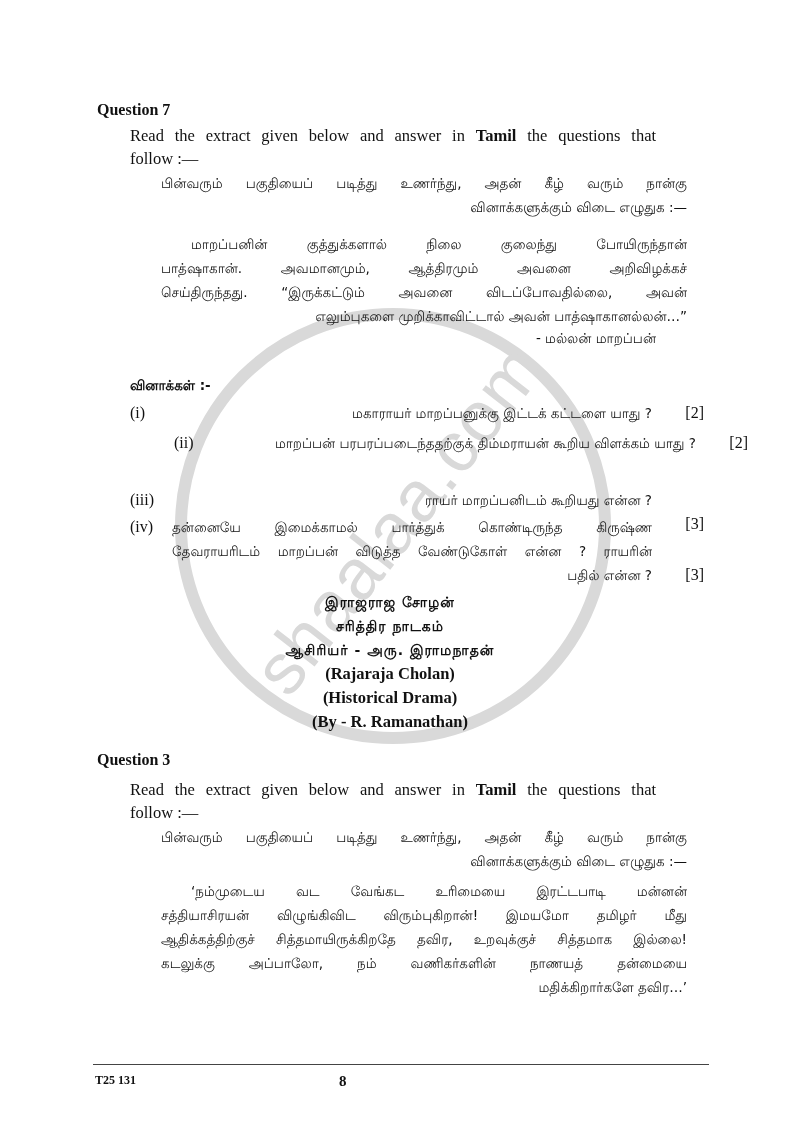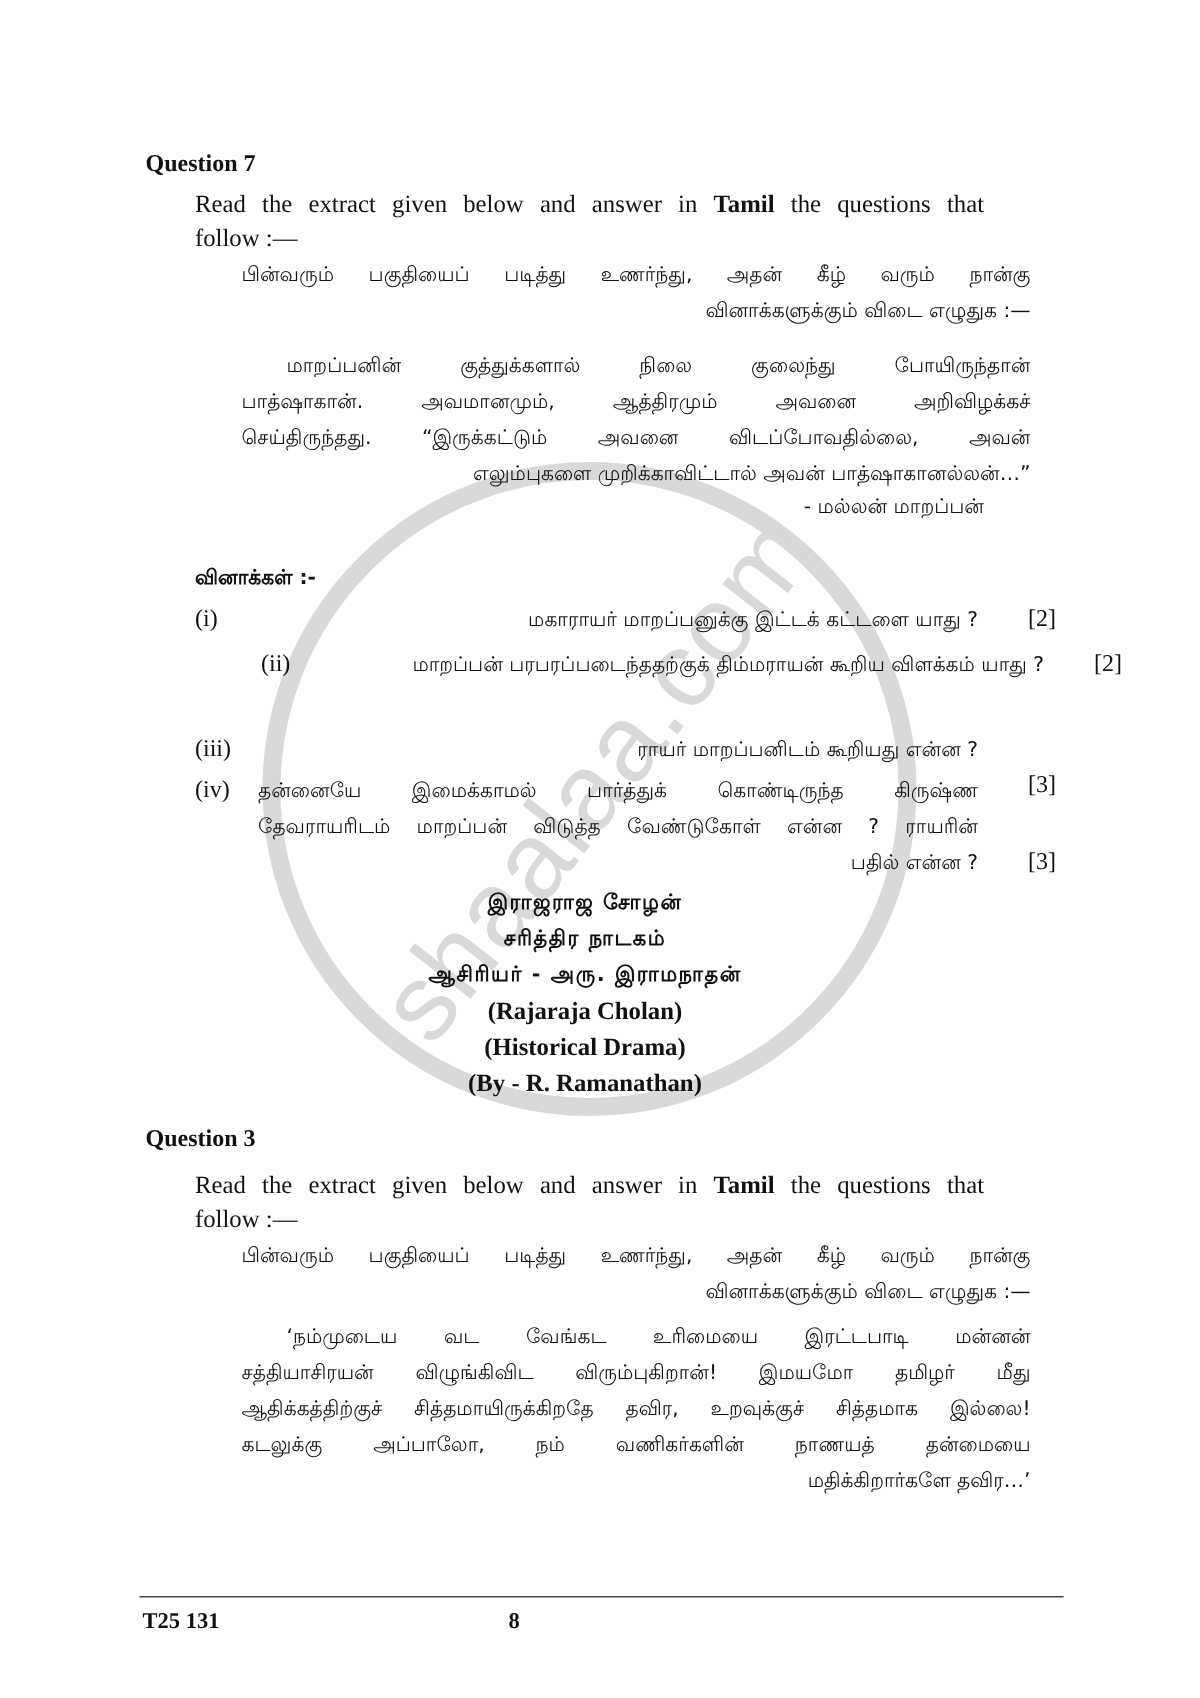--- a/index.html
+++ b/index.html
@@ -153,21 +153,21 @@
       top: 1064px;
       width: 616px;
       height: 0;
       border-top: 1.5px solid #444444;
     }
     .footer-code {
       position: absolute;
       left: 95px;
       top: 1073px;
       font-weight: bold;
-      font-size: 15px;
+      font-size: 12px;
     }
     .footer-page {
       position: absolute;
       left: 339px;
       top: 1073px;
       font-weight: bold;
       font-size: 15px;
     }
   </style>
 </head>

